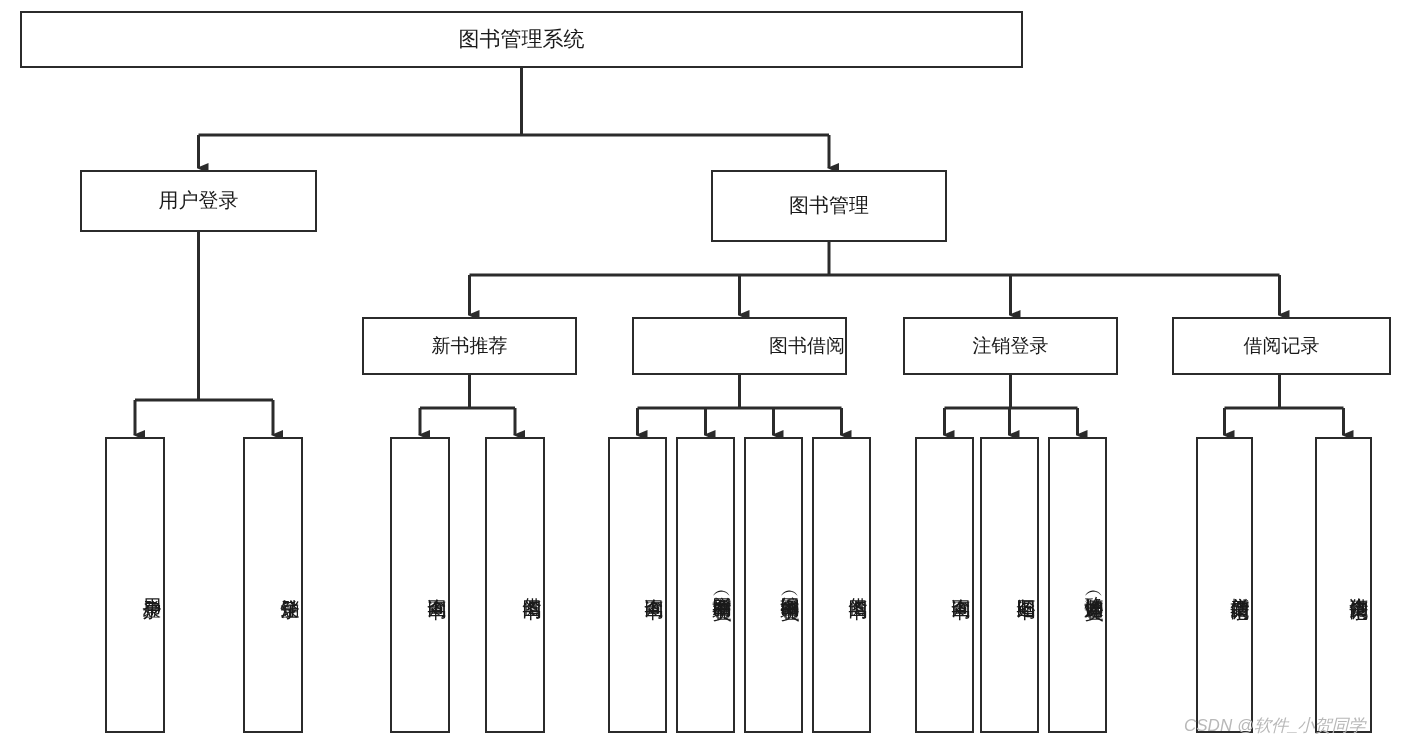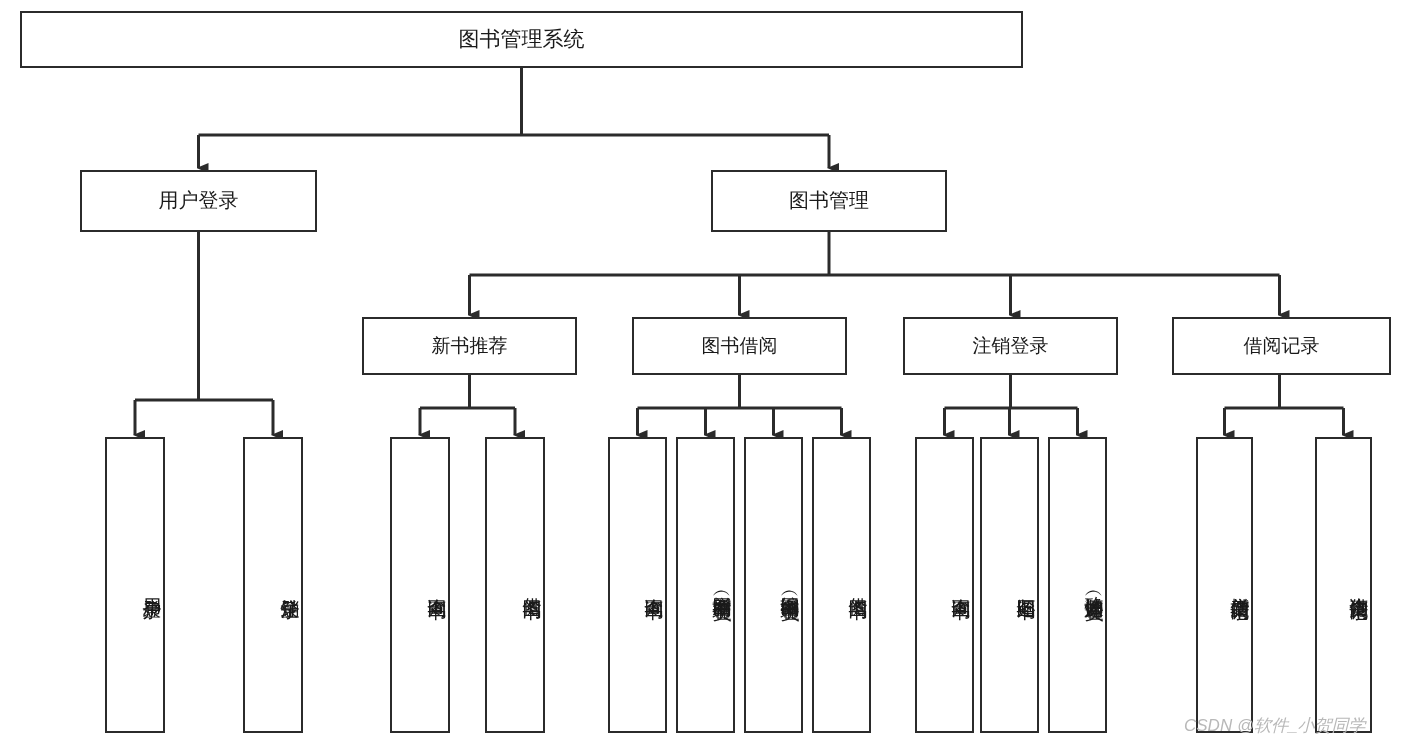--- a/index.html
+++ b/index.html
@@ -117,27 +117,27 @@
       </g>
   </svg>
 
   <div id="nodes">
       <div class="node root" style="left: 20px; top: 11px; width: 1003px; height: 57px;">
         <span class="lbl">图书管理系统</span>
       </div>
       <div class="node lvl1" style="left: 80px; top: 170px; width: 237px; height: 62px;">
         <span class="lbl">用户登录</span>
       </div>
-      <div class="node lvl1" style="left: 711px; top: 170px; width: 236px; height: 62px;">
+      <div class="node lvl1" style="left: 711px; top: 170px; width: 236px; height: 72px;">
         <span class="lbl">图书管理</span>
       </div>
       <div class="node lvl2" style="left: 362px; top: 317px; width: 215px; height: 58px;">
         <span class="lbl">新书推荐</span>
       </div>
-      <div class="node lvl2" style="left: 632px; top: 317px; width: 215px; height: 58px;">
+      <div class="node lvl2" style="left: 632px; top: 317px; width: 215px; height: 58px; justify-content: flex-end;">
         <span class="lbl">图书借阅</span>
       </div>
       <div class="node lvl2" style="left: 903px; top: 317px; width: 215px; height: 58px;">
         <span class="lbl">注销登录</span>
       </div>
       <div class="node lvl2" style="left: 1172px; top: 317px; width: 219px; height: 58px;">
         <span class="lbl">借阅记录</span>
       </div>
       <div class="node leaf" style="left: 105px; top: 437px; width: 60px; height: 296px;">
         <span class="lbl">用户登录</span>

